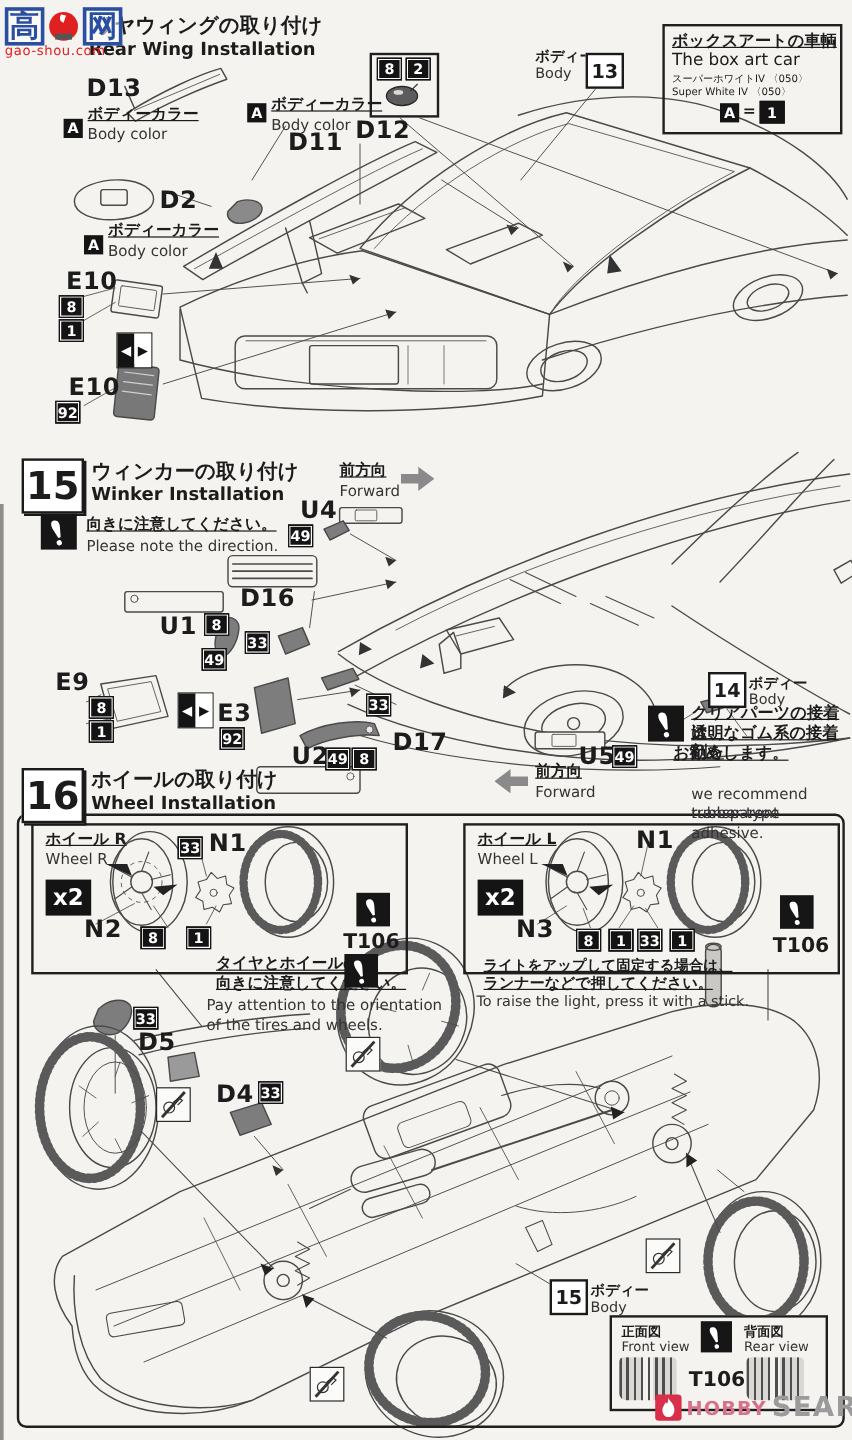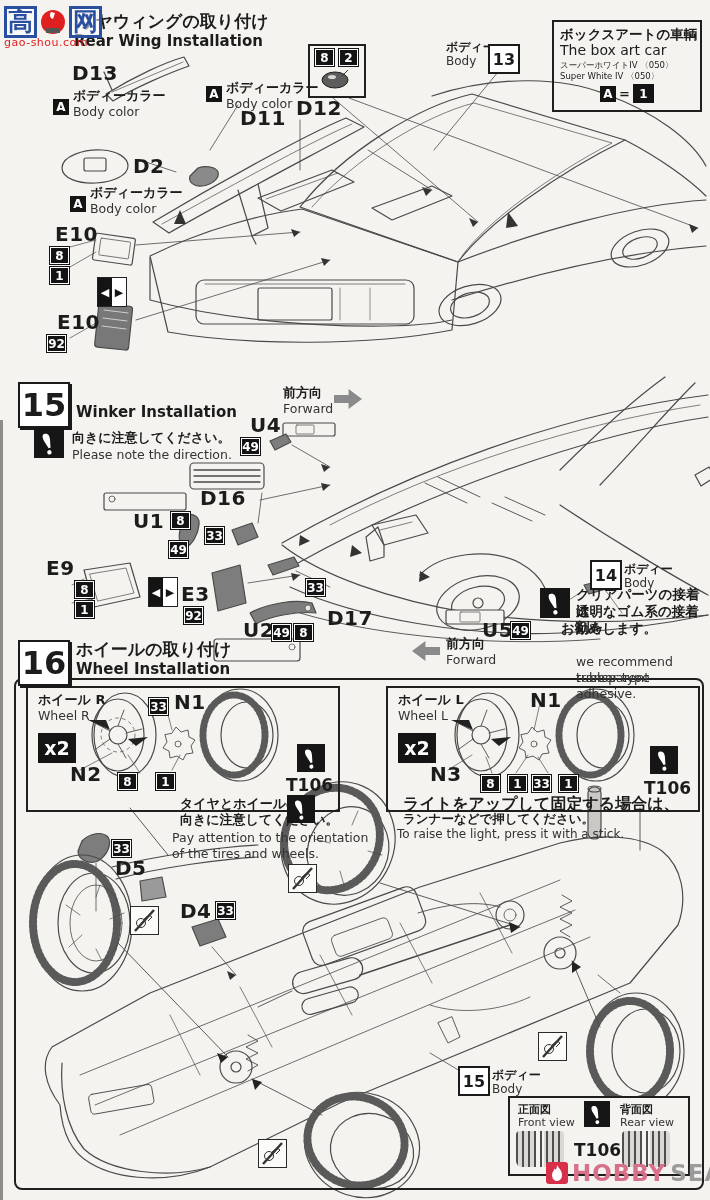--- a/index.html
+++ b/index.html
@@ -19,21 +19,21 @@
       background:#141414;color:#fff;font-size:12px;font-weight:bold;}
   
   .refbox{display:inline-flex;align-items:center;justify-content:center;width:28px;height:26px;
       background:#fff;border:2px solid #1a1a1a;font-size:16px;font-weight:bold;z-index:3;}
   
   .stepbox{display:flex;align-items:center;justify-content:center;width:48px;height:42px;
       background:#fff;border:2px solid #1a1a1a;box-shadow:2px 2px 0 #1a1a1a;
       font-size:32px;font-weight:bold;z-index:3;}
   .title-jp{font-size:17px;font-weight:bold;z-index:3;}
   .title-en{font-size:15px;font-weight:bold;z-index:3;}
-  .note-jp{font-size:13px;font-weight:bold;line-height:16px;z-index:3;}
+  .note-jp{font-size:13px;font-weight:bold;line-height:16px;z-index:3;text-decoration:underline;}
   .note-en{font-size:12.5px;line-height:15.5px;color:#333;z-index:3;}
   .small-jp{font-size:12px;font-weight:bold;line-height:14px;z-index:3;}
   .small-en{font-size:12px;line-height:14px;color:#333;z-index:3;}
   
   .warn{width:30px;height:30px;background:#161616;position:absolute;z-index:3;}
   .warn svg{width:100%;height:100%;}
   
   .panel{position:absolute;border:2px solid #1f1f1f;background:transparent;z-index:2;}
   .panel-round{border-radius:8px;}
   
@@ -56,21 +56,21 @@
       linear-gradient(90deg,transparent 0 20px,#f4f3ef 20px 28px,transparent 28px);
     background-color:#d9d8d4;}
   
   .wm-gs{z-index:6;display:flex;flex-direction:column;align-items:flex-start;}
   .wm-gs .row{display:flex;align-items:center;gap:1px;}
   .wm-gs .cjk{font-size:25px;font-weight:bold;color:#2b4fa0;border:3px solid #2b4fa0;line-height:26px;padding:0 1px;background:rgba(255,255,255,.55);}
   .wm-gs .url{font-size:11px;font-weight:normal;color:#e02020;letter-spacing:0.5px;margin-top:-2px;}
   
   .wm-hs{z-index:6;display:flex;align-items:center;gap:4px;}
   .wm-hs .flame{width:22px;height:22px;background:#d8304a;border-radius:3px;display:flex;align-items:center;justify-content:center;}
-  .wm-hs .hobby{font-size:23px;font-weight:bold;color:#d8708a;letter-spacing:1px;}
+  .wm-hs .hobby{font-size:16px;font-weight:bold;color:#d8708a;letter-spacing:1px;}
   .wm-hs .search{font-size:23px;font-weight:bold;color:#9b9b9b;letter-spacing:1px;}
   .scan-edge{position:absolute;left:0;top:420px;width:3px;height:780px;background:#8f8d88;z-index:5;}
   .t106{font-size:17px;font-weight:bold;z-index:3;}
 </style>
 </head>
 <body>
 
 <div class="sheet">
 
   <svg class="lineart" style="top:0;z-index:1" width="710" height="375" viewBox="0 0 710 375">
@@ -395,20 +395,21 @@
 
   <div class="abs swap" style="left:97px;top:277px">
     <span class="half-l">◀</span>
     <span class="half-r">▶</span>
   </div>
 
   <div class="abs plbl" style="left:57px;top:310px">E10</div>
   <div class="abs sq" style="left:46px;top:334px">92</div>
 
   <div class="abs stepbox" style="left:18px;top:382px">15</div>
+  <div class="abs title-jp" style="left:76px;top:381px">ウィンカーの取り付け</div>
   <div class="abs title-en" style="left:76px;top:403px">Winker Installation</div>
 
   <div class="warn" style="left:34px;top:428px">
     <svg viewBox="0 0 30 30">
         <g fill="#fff" transform="rotate(-18 15 15)">
           <path d="M13,5 C17,5 18,8 17,12 L15,20 L13,20 L11,12 C10,8 11,5 13,5 Z"></path>
           <circle cx="12.5" cy="24" r="2.2"></circle>
         </g>
       </svg>
   </div>
@@ -522,21 +523,21 @@
     <svg viewBox="0 0 30 30">
         <g fill="#fff" transform="rotate(-18 15 15)">
           <path d="M13,5 C17,5 18,8 17,12 L15,20 L13,20 L11,12 C10,8 11,5 13,5 Z"></path>
           <circle cx="12.5" cy="24" r="2.2"></circle>
         </g>
       </svg>
   </div>
   <div class="abs note-en" style="left:172px;top:830px">Pay attention to the orientation</div>
   <div class="abs note-en" style="left:172px;top:846px">of the tires and wheels.</div>
 
-  <div class="abs note-jp" style="left:403px;top:796px;font-size:16px">ライトをアップして固定する場合は、</div>
+  <div class="abs note-jp" style="left:403px;top:796px;font-size:12px">ライトをアップして固定する場合は、</div>
   <div class="abs note-jp" style="left:403px;top:811px;font-size:12.5px">ランナーなどで押してください。</div>
   <div class="abs note-en" style="left:397px;top:827px;font-size:12px">To raise the light, press it with a stick.</div>
 
   <div class="abs sq" style="left:111px;top:839px">33</div>
   <div class="abs plbl" style="left:115px;top:856px">D5</div>
   <div class="abs plbl" style="left:180px;top:899px">D4</div>
   <div class="abs sq" style="left:215px;top:901px">33</div>
 
   <div class="abs noglue" style="left:288px;top:864px">
     <svg viewBox="0 0 27 27" fill="none" stroke="#333">

